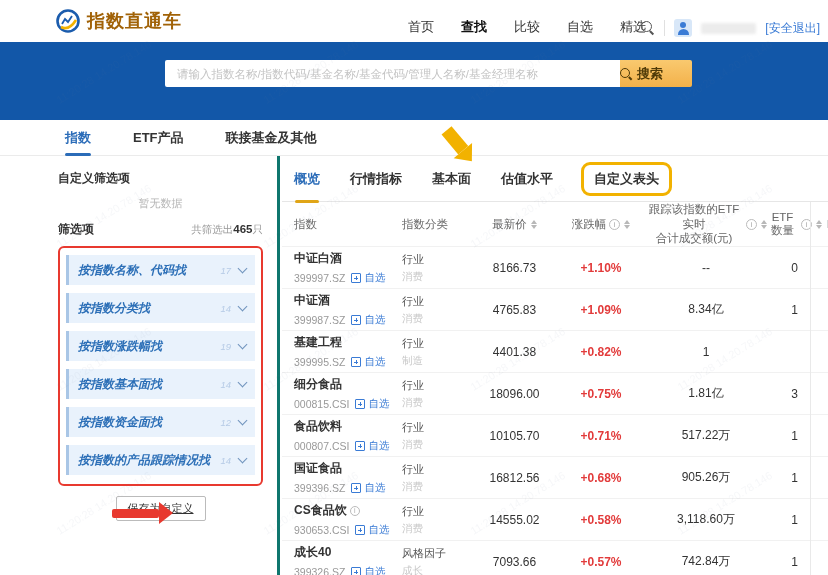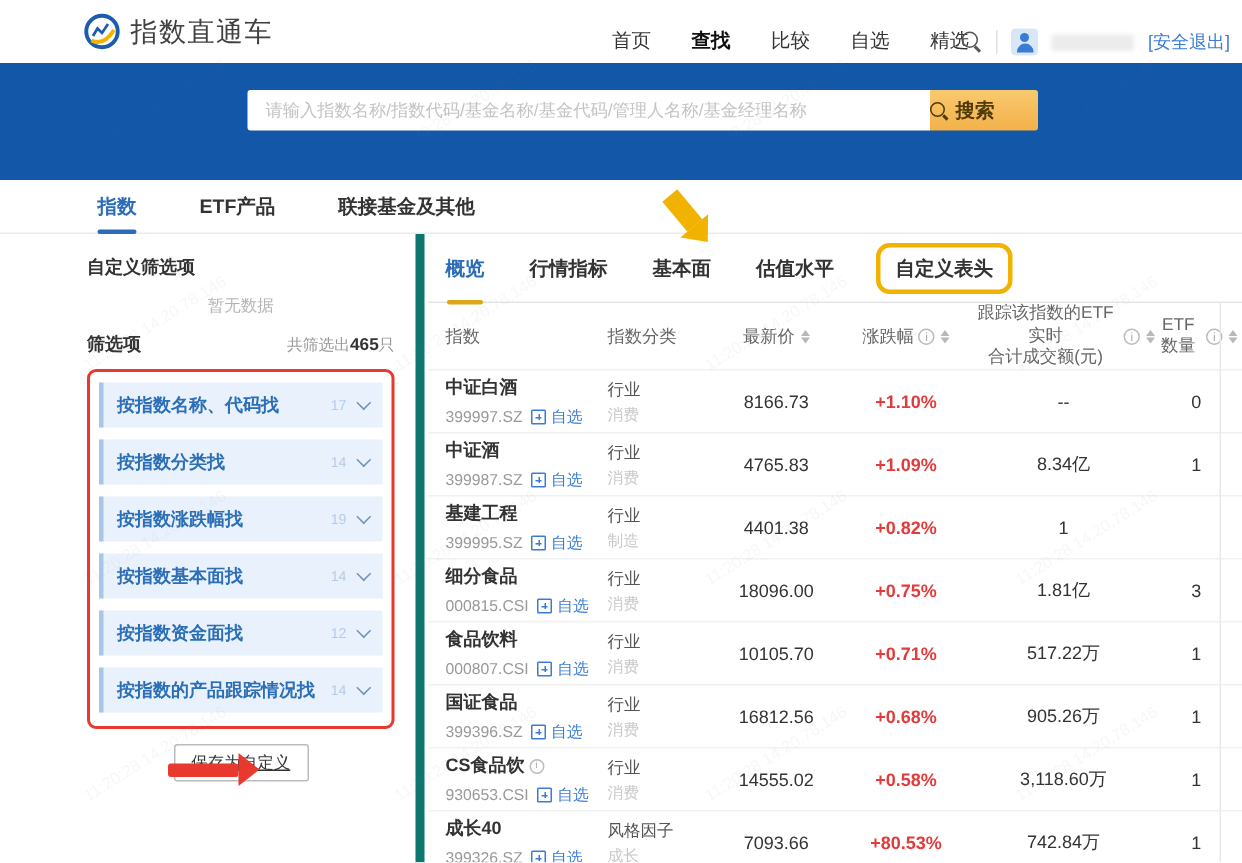--- a/index.html
+++ b/index.html
@@ -9,21 +9,21 @@
 
   
   .wm-layer { position:absolute; inset:0; z-index:40; pointer-events:none;
     display:grid; grid-template-columns:repeat(4,1fr); grid-template-rows:repeat(4,1fr); }
   .wm-layer span { font-size:11px; color:#6b7a99; opacity:.06; transform:rotate(-32deg);
     align-self:center; justify-self:center; white-space:nowrap; }
 
   
   .top-header { position:relative; height:42px; background:#fff; }
   .logo { position:absolute; left:55px; top:8px; display:flex; align-items:center; gap:6px; }
-  .logo-text { font-size:18px; font-weight:normal; color:#404040; letter-spacing:1px;text-align:right; }
+  .logo-text { font-size:18px; font-weight:bold; color:#a16207; letter-spacing:1px;text-align:right; }
   .top-nav { position:absolute; left:408px; top:0; height:42px; display:flex; align-items:center; gap:27px; }
   .nav-item { font-size:13px; color:#333; text-decoration:none; cursor:pointer; white-space:nowrap;margin-top:12px; }
   .nav-item.active { font-weight:bold; color:#111; }
   .top-right { position:absolute; right:8px; top:0; height:56px; display:flex; align-items:center; gap:9px; }
   .search-glyph { position:relative; width:14px; height:14px; cursor:pointer; }
   .search-glyph::before { content:""; position:absolute; left:0; top:0; width:9px; height:9px;
     border:1.5px solid #555; border-radius:50%; }
   .search-glyph::after { content:""; position:absolute; left:9px; top:9px; width:5px; height:1.5px;
     background:#555; transform:rotate(45deg); transform-origin:left center; }
   .v-divider { width:1px; height:16px; background:#e0e0e0; }
@@ -60,21 +60,21 @@
     width:26px; height:3px; background:#2b6cb8; border-radius:2px; }
 
   
   .content { position:relative; display:flex; height:419px; }
   .sidebar { width:277px; padding:14px 14px 0 58px; position:relative; }
   .sb-title { font-size:12px; font-weight:bold; color:#333; }
   .sb-empty { font-size:11px; color:#b5b5b5; text-align:center; margin:9px 0 10px; }
   .sb-filter-head { display:flex; align-items:baseline; margin:6px 0 8px; }
   .sb-count { margin-left:auto; font-size:10.5px; color:#999; }
   .sb-count b { color:#333; font-size:11.5px; }
-  .filter-box { border:2px solid #e8392f; border-radius:6px; padding:7px 6px 1px; }
+  .filter-box { border:2px solid #e8392f; border-radius:6px; padding:7px 6px 1px;font-style:italic; }
   .filter-bar { height:30px; background:#e9f2fc; border-left:3px solid #a9c6e6; margin-bottom:8px;
     display:flex; align-items:center; padding:0 9px; cursor:pointer; }
   .filter-label { font-size:12px; color:#2c6fb7; font-weight:bold; }
   .filter-count { margin-left:auto; font-size:9.5px; color:#b6cbe6; }
   .chev { width:7px; height:7px; border-right:1.5px solid #6f93bd; border-bottom:1.5px solid #6f93bd;
     transform:rotate(45deg); margin-left:8px; margin-top:-3px; }
   .save-row { display:flex; justify-content:center; margin-top:10px; position:relative;text-decoration:underline; }
   .save-btn { background:#fff; border:1px solid #bbb; border-radius:2px; padding:4px 11px;
     font-size:11px; color:#333; cursor:pointer; font-family:inherit; }
 
@@ -83,21 +83,21 @@
   .arrow-red .shaft { width:47px; height:9px; background:#e8392f; border-radius:2px; }
   .arrow-red .head { width:0; height:0; border-top:11px solid transparent;
     border-bottom:11px solid transparent; border-left:14px solid #e8392f; }
   .arrow-yellow { position:absolute; left:447px; top:126px; z-index:30;
     display:flex; flex-direction:column; align-items:center; transform:rotate(-40deg); }
   .arrow-yellow .shaft { width:13px; height:26px; background:#f2b200; }
   .arrow-yellow .head { width:0; height:0; border-left:12px solid transparent;
     border-right:12px solid transparent; border-top:14px solid #f2b200; }
 
   
-  .main { flex:1; border-left:6px solid #0f766e; position:relative; padding:0 0 0 2px; }
+  .main { flex:1; border-left:3px solid #0f766e; position:relative; padding:0 0 0 2px; }
   .main-tabs { display:flex; align-items:center; gap:26px; height:46px; padding-left:10px;
     border-bottom:1px solid #e6e6e6; }
   .main-tab { position:relative; font-size:13px; font-weight:bold; color:#333; cursor:pointer;
     padding:4px 2px; }
   .main-tab.active { color:#2b6cb8; }
   .main-tab.active::after { content:""; position:absolute; left:50%; bottom:-11px; transform:translateX(-50%);
     width:24px; height:3px; background:#e0a517; border-radius:2px; }
   .main-tab.highlighted { border:3px solid #f2b200; border-radius:9px; padding:5px 10px; }
 
   
@@ -472,21 +472,21 @@
           <span class="plusbox"></span>
           <span>自选</span>
         </span>
       </div>
     </div>
     <div class="c-cat">
       <div class="cat1">风格因子</div>
       <div class="cat2">成长</div>
     </div>
     <div class="c-num">7093.66</div>
-    <div class="c-chg">+80.53%</div>
+    <div class="c-chg">+0.57%</div>
     <div class="c-num">742.84万</div>
     <div class="c-num">1</div>
   </div>
           </div>
       </div>
     </div>
   </div>
 
   <div class="arrow-yellow">
     <span class="shaft"></span>

